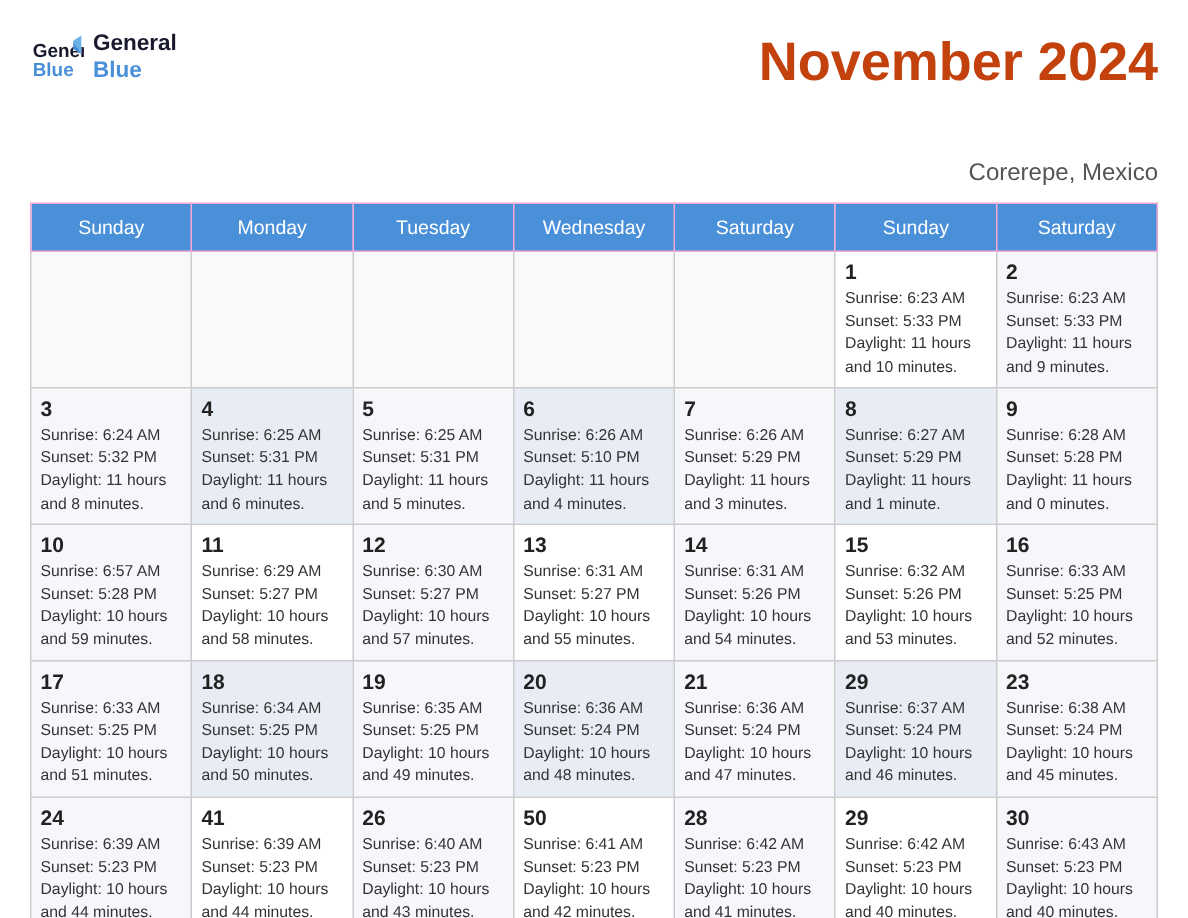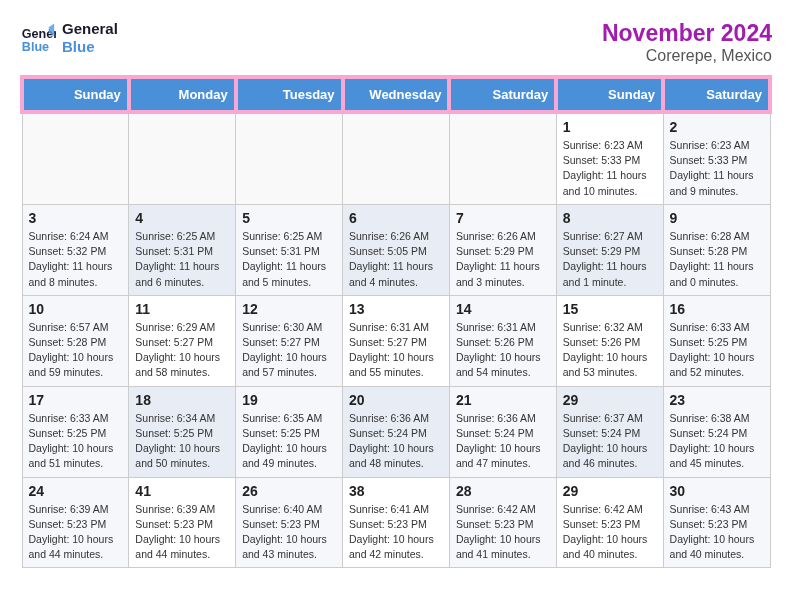--- a/index.html
+++ b/index.html
@@ -22,41 +22,42 @@
       gap: 6px;
     }
     .logo-icon {
       width: 36px;
       height: 36px;
     }
     .title-area {
       text-align: right;
     }
     .month-title {
-      font-size: 23px;
+      font-size: 36px;
       font-weight: bold;
-      color: #a21caf;
+      color: #c2410c;
     }
     .location {
       font-size: 16px;
       color: #555;
+      margin-top: 45px;
     }
     .calendar {
       width: 100%;
       border-collapse: collapse;
       border: 1px solid #ccc;
     }
     .calendar th {
       background: #4a90d9;
       color: #fff;
       font-size: 13px;
-      font-weight: bold;
+      font-weight: normal;
       padding: 8px 6px;
-      text-align: right;
-      border: 4px solid #f9a8d4;
+      text-align: center;
+      border: 1px solid #f9a8d4;
     }
     .calendar td {
       border: 1px solid #ccc;
       vertical-align: top;
       padding: 5px 6px;
       width: calc(100% / 7);
       height: 88px;
       font-size: 11px;
       color: #333;
       background: #fff;
@@ -158,21 +159,21 @@
         </td>
         <td>
           <span class="day-num">5</span>
           <div class="day-info">Sunrise: 6:25 AM
 Sunset: 5:31 PM
 Daylight: 11 hours and 5 minutes.</div>
         </td>
         <td>
           <span class="day-num">6</span>
           <div class="day-info">Sunrise: 6:26 AM
-Sunset: 5:05 PM
+Sunset: 5:10 PM
 Daylight: 11 hours and 4 minutes.</div>
         </td>
         <td>
           <span class="day-num">7</span>
           <div class="day-info">Sunrise: 6:26 AM
 Sunset: 5:29 PM
 Daylight: 11 hours and 3 minutes.</div>
         </td>
         <td>
           <span class="day-num">8</span>
@@ -288,21 +289,21 @@
 Sunset: 5:23 PM
 Daylight: 10 hours and 44 minutes.</div>
         </td>
         <td>
           <span class="day-num">26</span>
           <div class="day-info">Sunrise: 6:40 AM
 Sunset: 5:23 PM
 Daylight: 10 hours and 43 minutes.</div>
         </td>
         <td>
-          <span class="day-num">38</span>
+          <span class="day-num">50</span>
           <div class="day-info">Sunrise: 6:41 AM
 Sunset: 5:23 PM
 Daylight: 10 hours and 42 minutes.</div>
         </td>
         <td>
           <span class="day-num">28</span>
           <div class="day-info">Sunrise: 6:42 AM
 Sunset: 5:23 PM
 Daylight: 10 hours and 41 minutes.</div>
         </td>

